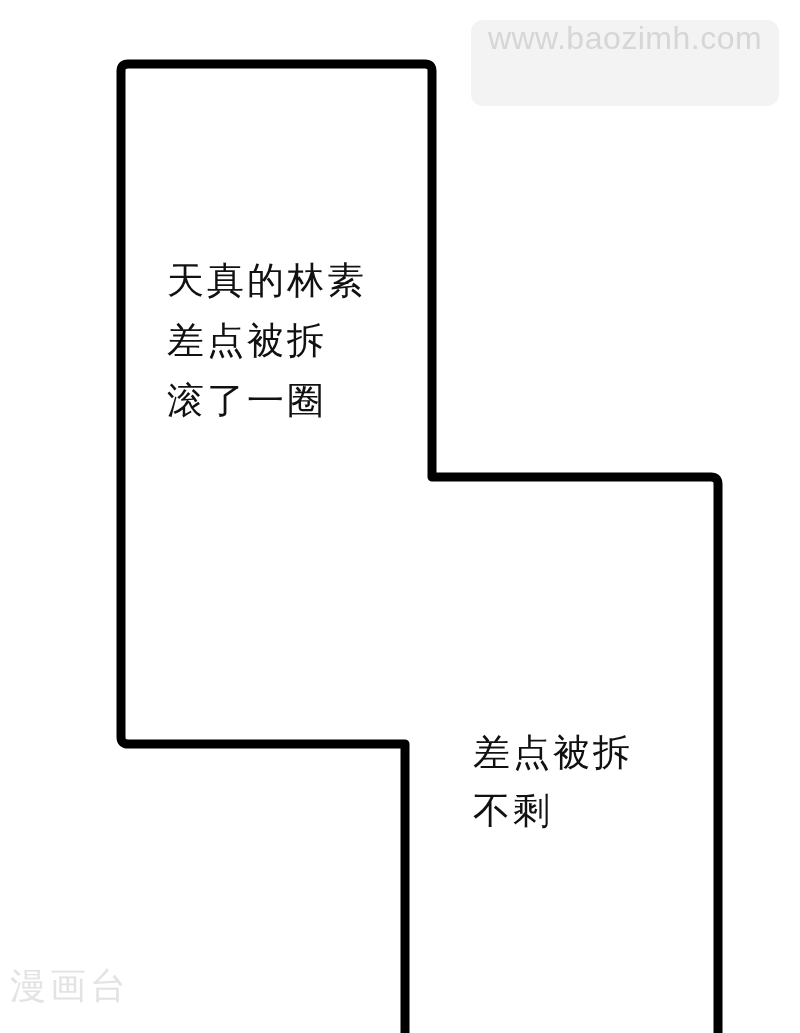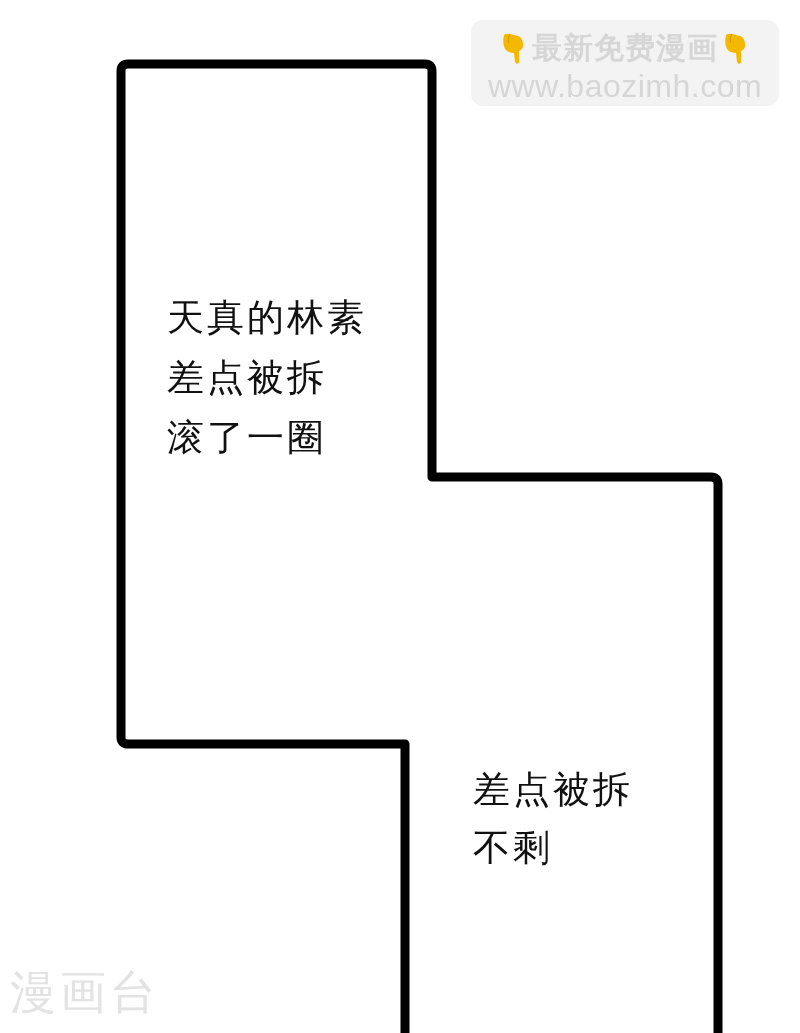--- a/index.html
+++ b/index.html
@@ -20,22 +20,21 @@
       top: 0;
       width: 800px;
       height: 1033px;
     }
     .caption {
       position: absolute;
       color: #111111;
       font-size: 37px;
       line-height: 60px;
       letter-spacing: 3px;
-      font-family: Liberation Mono, monospace;
-      margin-top: 39px;
+      font-family: Liberation Sans, sans-serif;
     }
     .caption .line {
       display: block;
       white-space: nowrap;
     }
     #caption-1 {
       left: 167px;
       top: 251px;
     }
     #caption-2 {
@@ -73,21 +72,21 @@
     .watermark-banner .url {
       font-size: 32px;
       line-height: 36px;
       letter-spacing: 0.5px;
       font-family: "Liberation Sans", sans-serif;
     }
     .brand-watermark {
       position: absolute;
       left: 10px;
       top: 962px;
-      font-size: 46px;
+      font-size: 36px;
       color: #e3e3e3;
       letter-spacing: 4px;
       font-family: "DejaVu Sans", sans-serif;
     }
   </style>
 </head>
 <body>
 
 <svg class="panel-outline" viewBox="0 0 800 1033" xmlns="http://www.w3.org/2000/svg">
   <path d="M405,1040 L405,744 L128,744 Q121,744 121,737 L121,71 Q121,64 128,64 L425,64 Q432,64 432,71 L432,477 L711,477 Q718,477 718,484 L718,1040" fill="#ffffff" stroke="#000000" stroke-width="9" stroke-linejoin="round"></path>
@@ -98,27 +97,16 @@
   <span class="line">差点被拆</span>
   <span class="line">滚了一圈</span>
 </div>
 
 <div class="caption" id="caption-2">
   <span class="line">差点被拆</span>
   <span class="line">不剩</span>
 </div>
 
 <div class="watermark-banner">
-  <div class="top-row">
-    <svg class="hand" viewBox="0 0 28 34" xmlns="http://www.w3.org/2000/svg">
-      <path d="M4,4 Q2,12 5,18 Q8,22 14,22 L15,31 Q16,34 19,32 L19,20 Q24,18 23,12 Q22,6 18,5 L10,3 Q6,2 4,4 Z" fill="#f5b800"></path>
-      <path d="M10,3 Q7,8 9,12" fill="none" stroke="#d99a00" stroke-width="1.2"></path>
-    </svg>
-    <span>最新免费漫画</span>
-    <svg class="hand" viewBox="0 0 28 34" xmlns="http://www.w3.org/2000/svg">
-      <path d="M4,4 Q2,12 5,18 Q8,22 14,22 L15,31 Q16,34 19,32 L19,20 Q24,18 23,12 Q22,6 18,5 L10,3 Q6,2 4,4 Z" fill="#f5b800"></path>
-      <path d="M10,3 Q7,8 9,12" fill="none" stroke="#d99a00" stroke-width="1.2"></path>
-    </svg>
-  </div>
   <div class="url">www.baozimh.com</div>
 </div>
 
 <div class="brand-watermark">漫画台</div>
 
 </body></html>

